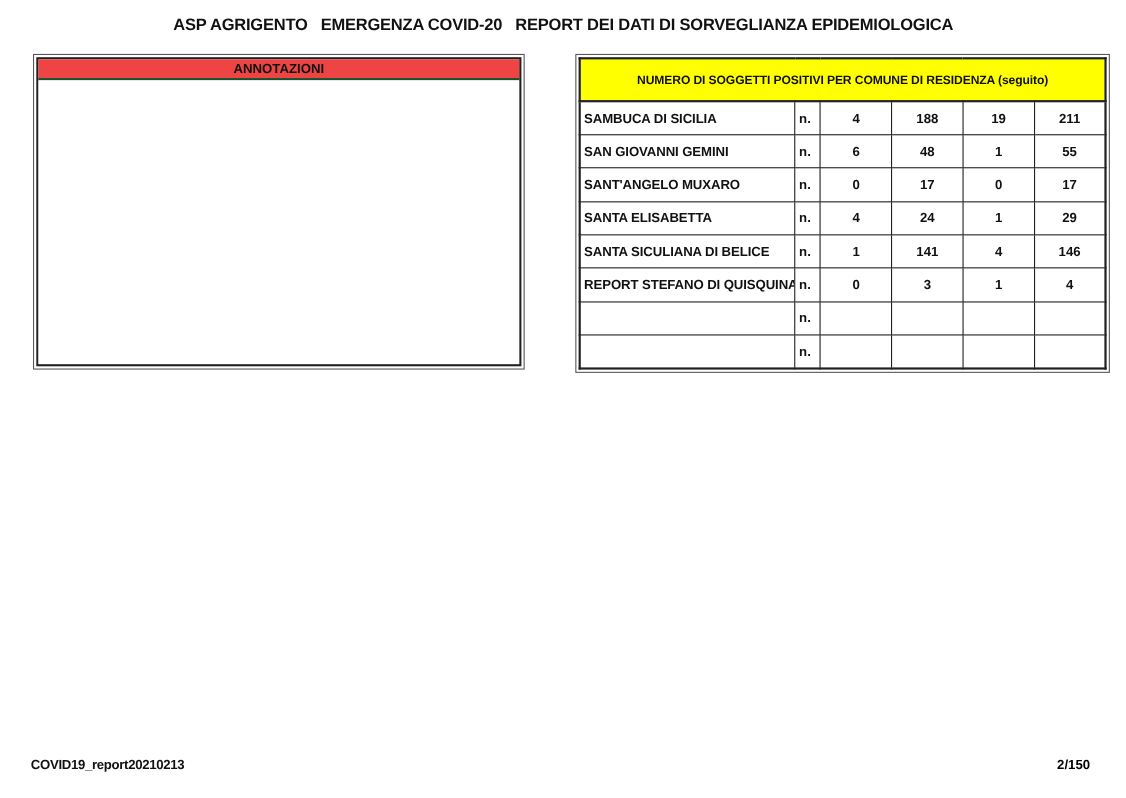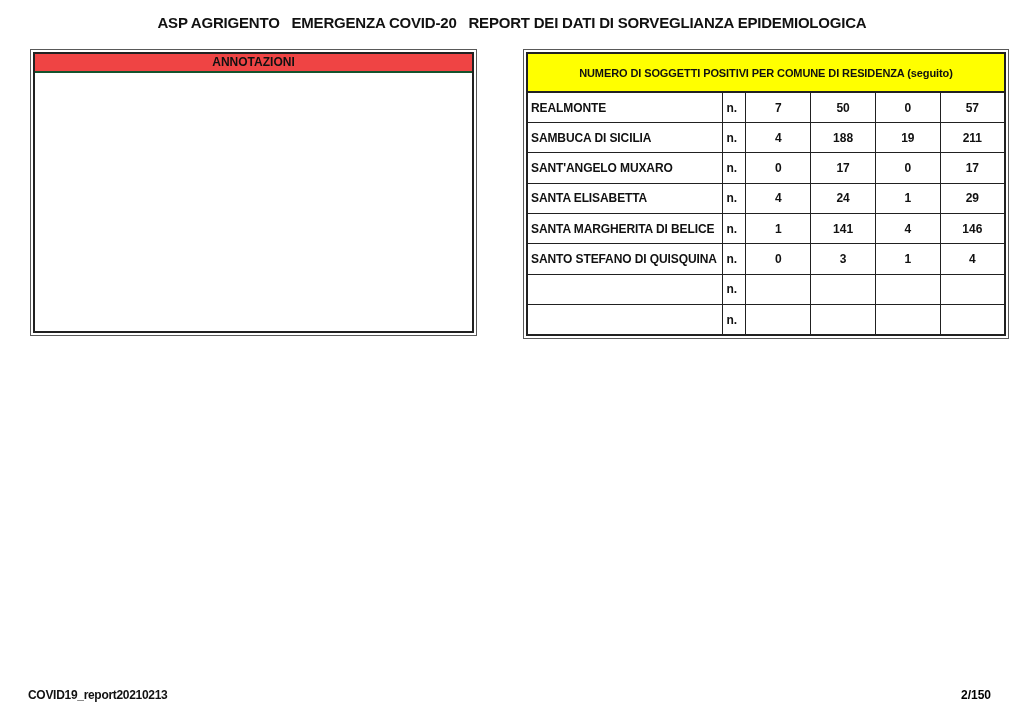--- a/index.html
+++ b/index.html
@@ -79,70 +79,70 @@
       <col style="width:13.55%">
       <col style="width:13.55%">
       <col style="width:13.55%">
     </colgroup>
     <tbody>
       <tr class="tbl-title-row">
         <td colspan="6">NUMERO DI SOGGETTI POSITIVI PER COMUNE DI RESIDENZA (seguito)</td>
       </tr>
     </tbody>
     <tbody>
-  <tr class="data-row">
-    <td class="comune-cell">REALMONTE</td>
-    <td class="unit-cell">n.</td>
-    <td class="num-cell">7</td>
-    <td class="num-cell">50</td>
-    <td class="num-cell">0</td>
-    <td class="num-cell">57</td>
-  </tr>
 
 
   <tr class="data-row">
     <td class="comune-cell">SAMBUCA DI SICILIA</td>
     <td class="unit-cell">n.</td>
     <td class="num-cell">4</td>
     <td class="num-cell">188</td>
     <td class="num-cell">19</td>
     <td class="num-cell">211</td>
   </tr>
 
 
+  <tr class="data-row">
+    <td class="comune-cell">SAN GIOVANNI GEMINI</td>
+    <td class="unit-cell">n.</td>
+    <td class="num-cell">6</td>
+    <td class="num-cell">48</td>
+    <td class="num-cell">1</td>
+    <td class="num-cell">55</td>
+  </tr>
 
   <tr class="data-row">
     <td class="comune-cell">SANT'ANGELO MUXARO</td>
     <td class="unit-cell">n.</td>
     <td class="num-cell">0</td>
     <td class="num-cell">17</td>
     <td class="num-cell">0</td>
     <td class="num-cell">17</td>
   </tr>
 
   <tr class="data-row">
     <td class="comune-cell">SANTA ELISABETTA</td>
     <td class="unit-cell">n.</td>
     <td class="num-cell">4</td>
     <td class="num-cell">24</td>
     <td class="num-cell">1</td>
     <td class="num-cell">29</td>
   </tr>
 
   <tr class="data-row">
-    <td class="comune-cell">SANTA MARGHERITA DI BELICE</td>
+    <td class="comune-cell">SANTA SICULIANA DI BELICE</td>
     <td class="unit-cell">n.</td>
     <td class="num-cell">1</td>
     <td class="num-cell">141</td>
     <td class="num-cell">4</td>
     <td class="num-cell">146</td>
   </tr>
 
   <tr class="data-row">
-    <td class="comune-cell">SANTO STEFANO DI QUISQUINA</td>
+    <td class="comune-cell">REPORT STEFANO DI QUISQUINA</td>
     <td class="unit-cell">n.</td>
     <td class="num-cell">0</td>
     <td class="num-cell">3</td>
     <td class="num-cell">1</td>
     <td class="num-cell">4</td>
   </tr>
 
 
 
 

